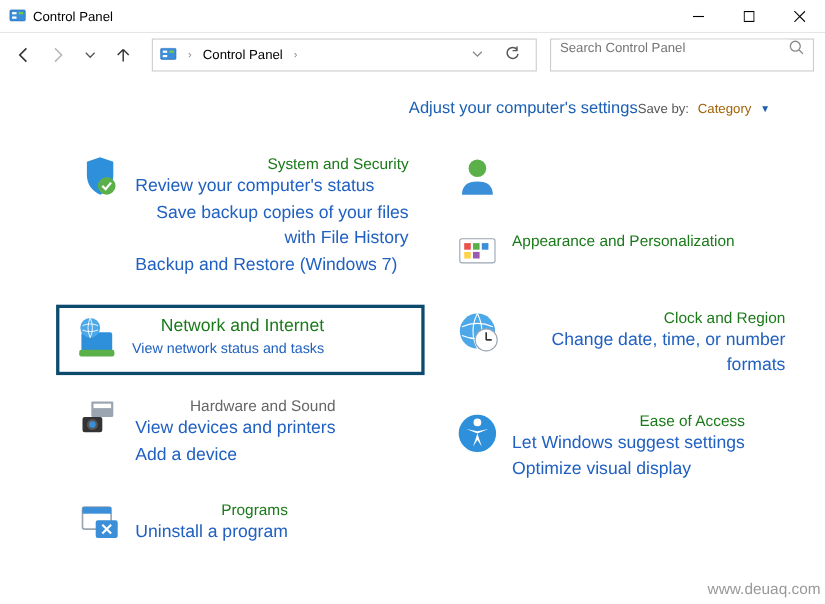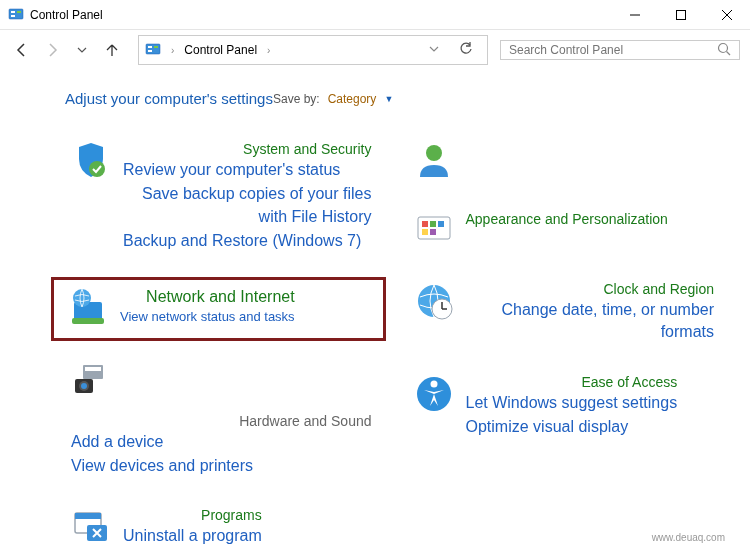--- a/index.html
+++ b/index.html
@@ -15,43 +15,43 @@
   .toolbar { height: 40px; display: flex; align-items: center; padding: 0 10px; gap: 6px; }
   .nav-btn { width: 24px; height: 24px; display: flex; align-items: center; justify-content: center; color: #555; }
   .nav-btn.disabled { color: #bbb; }
   .addr-bar { flex: 0 0 350px; height: 30px; border: 1px solid #ccc; display: flex; align-items: center; padding: 0 6px; gap: 6px; margin-left: 8px; }
   .addr-icon { width: 16px; height: 16px; }
   .addr-chevron { color: #888; font-size: 10px; padding: 0 4px; }
   .addr-text { font-size: 12px; }
   .addr-spacer { flex: 1; }
   .addr-drop { color: #888; font-size: 10px; padding: 0 6px; }
   .refresh-btn { color: #555; padding: 0 8px; }
-  .search-bar { flex: 1; height: 20px; border: 1px solid #ccc; display: flex; align-items: center; padding: 0 8px; margin-left: 6px; }
+  .search-bar { flex: 1; height: 30px; border: 1px solid #ccc; display: flex; align-items: flex-start; padding: 0 8px; margin-left: 6px; }
   .search-input { flex: 1; border: none; outline: none; font-size: 12px; color: #555; }
   .search-icon { color: #888; }
   
   .content { padding: 20px 30px 0 65px; }
-  .heading-row { display: flex; justify-content: flex-start; align-items: center; margin-bottom: 28px; padding-right: 20px; }
+  .heading-row { display: flex; justify-content: flex-end; align-items: center; margin-bottom: 28px; padding-right: 20px; }
   .heading { font-size: 15px; color: #1a5fb4; font-weight: normal; }
   .viewby { font-size: 12px; display: flex; align-items: center; gap: 8px; }
   .viewby-label { color: #555; }
   .viewby-value { color: #a16207; }
   .viewby-caret { color: #1a5fb4; font-size: 9px; }
   
   .columns { display: flex; gap: 30px; }
   .col { flex: 1; }
   .category { display: flex; gap: 12px; margin-bottom: 18px; padding: 6px; text-align: right; }
-  .category.highlighted { border: 3px solid #7f1d1d; margin-left: -14px; margin-right: -8px; padding: 8px 6px 10px 14px; }
+  .category.highlighted { border: 3px solid #0c4a6e; margin-left: -14px; margin-right: -8px; padding: 8px 6px 10px 14px; }
   .cat-icon { width: 40px; height: 40px; flex-shrink: 0; }
   .cat-text { display: flex; flex-direction: column; gap: 2px; }
   .cat-title { color: #1a7a1a; font-size: 14px; }
   .cat-link { color: #2060c0; font-size: 16px; line-height: 1.4; display: flex; align-items: center; gap: 4px; }
   .shield { width: 12px; height: 12px; display: inline-flex; }
   
-  .watermark { position: absolute; bottom: 6px; right: 25px; font-size: 10px; color: #999; }
+  .watermark { position: absolute; bottom: 6px; right: 4px; font-size: 14px; color: #999; }
   .hidden-heading { color: #666; font-size: 14px; }
 </style>
 </head>
 <body>
 
 <div class="titlebar">
   <div class="titlebar-left">
     <span class="titlebar-icon">
       <svg width="16" height="16" viewBox="0 0 16 16">
           <rect x="1" y="2" width="14" height="10" rx="1" fill="#3b8fd8" stroke="#1a5fb4" stroke-width="0.5"></rect>
@@ -172,34 +172,34 @@
               <circle cx="14" cy="10" r="9" fill="#4ca8e8"></circle>
               <path d="M7 8 Q14 5 21 8 M7 12 Q14 15 21 12 M14 1 Q10 10 14 19 M14 1 Q18 10 14 19" fill="none" stroke="#fff" stroke-width="0.8"></path>
             </svg>
         </div>
         <div class="cat-text">
           <a class="cat-title" style="font-size:16px;">Network and Internet</a>
           <a class="cat-link" style="font-size:13px;">View network status and tasks</a>
         </div>
       </div>
 
-      <div class="category" style="margin-top:-4px;flex-direction:column;">
+      <div class="category" style="margin-top:-4px;">
         <div class="cat-icon">
           <svg width="40" height="40" viewBox="0 0 40 40">
               <rect x="12" y="4" width="20" height="14" rx="1" fill="#9aa5b1"></rect>
               <rect x="14" y="6" width="16" height="4" fill="#fff"></rect>
               <rect x="4" y="18" width="18" height="14" rx="2" fill="#333"></rect>
               <circle cx="13" cy="25" r="5" fill="#555"></circle>
               <circle cx="13" cy="25" r="3" fill="#3b8fd8"></circle>
             </svg>
         </div>
         <div class="cat-text">
           <span class="hidden-heading">Hardware and Sound</span>
+          <a class="cat-link">View devices and printers</a>
           <a class="cat-link">Add a device</a>
-          <a class="cat-link">View devices and printers</a>
         </div>
       </div>
 
       <div class="category">
         <div class="cat-icon">
           <svg width="40" height="40" viewBox="0 0 40 40">
               <rect x="4" y="6" width="26" height="20" rx="2" fill="#fff" stroke="#9aa5b1" stroke-width="1.5"></rect>
               <rect x="4" y="6" width="26" height="6" fill="#3b8fd8"></rect>
               <rect x="16" y="18" width="20" height="16" rx="2" fill="#3b8fd8"></rect>
               <path d="M22 22 L30 30 M30 22 L22 30" stroke="#fff" stroke-width="2"></path>

